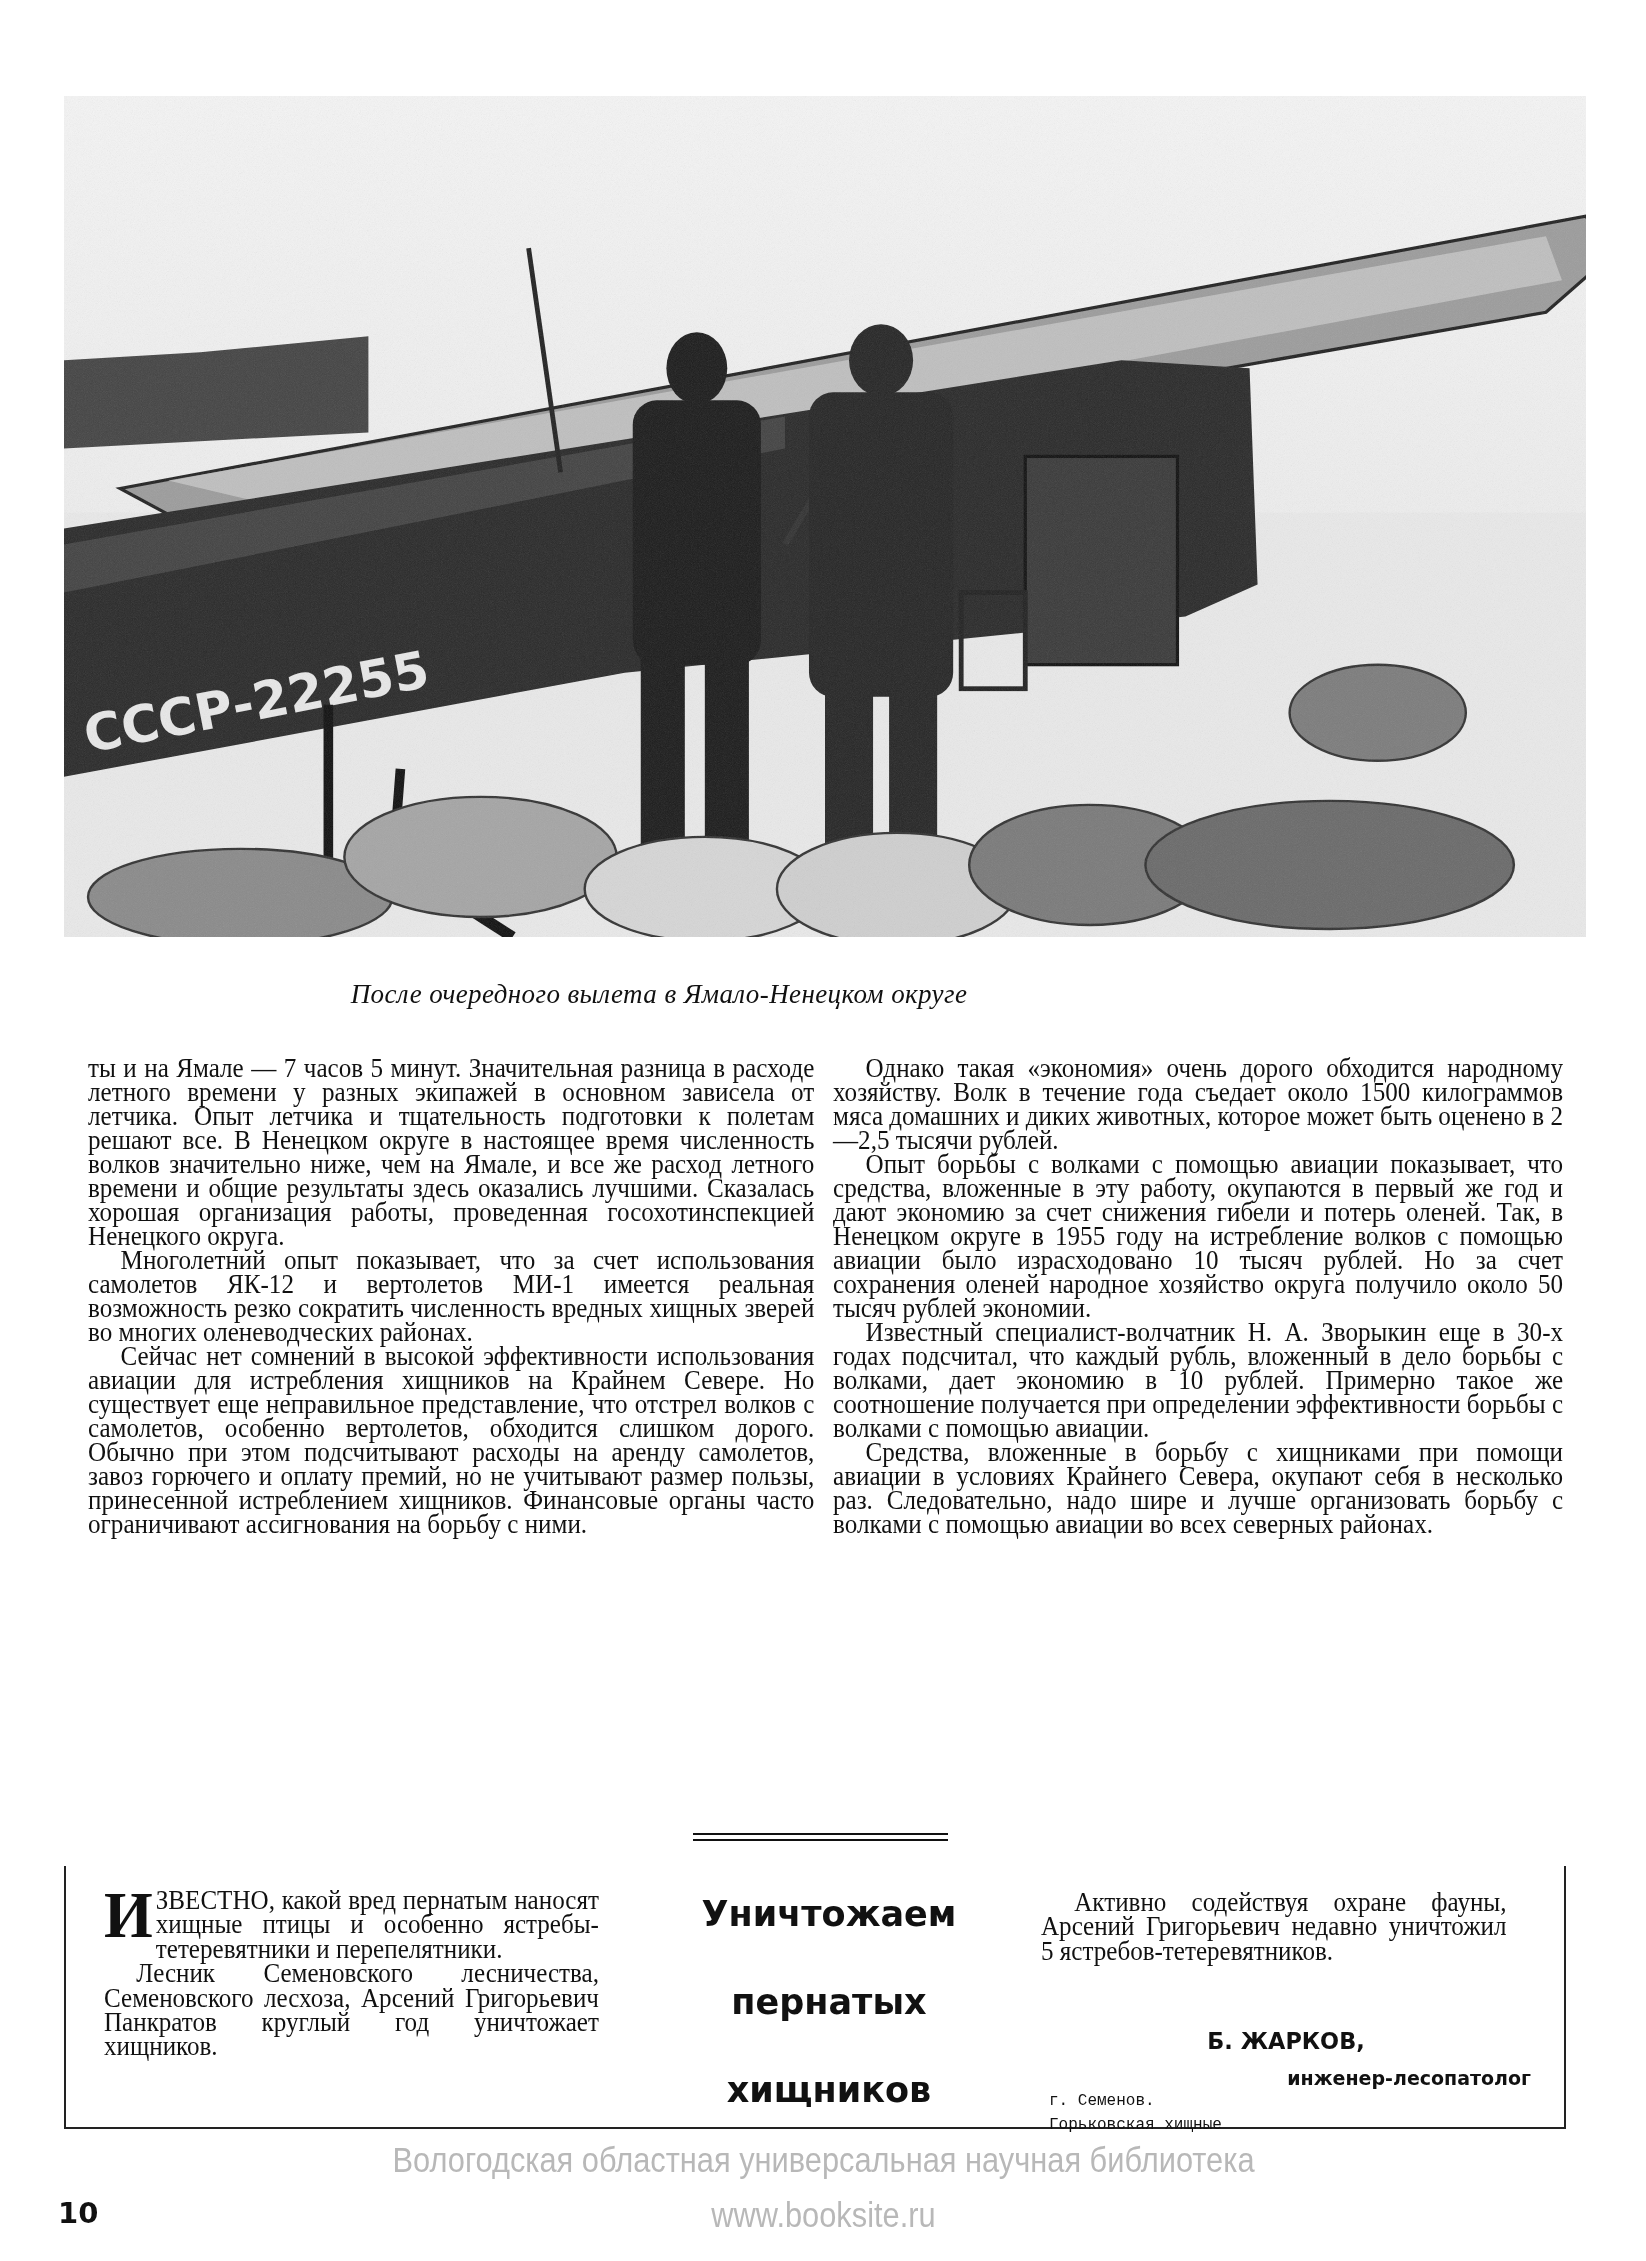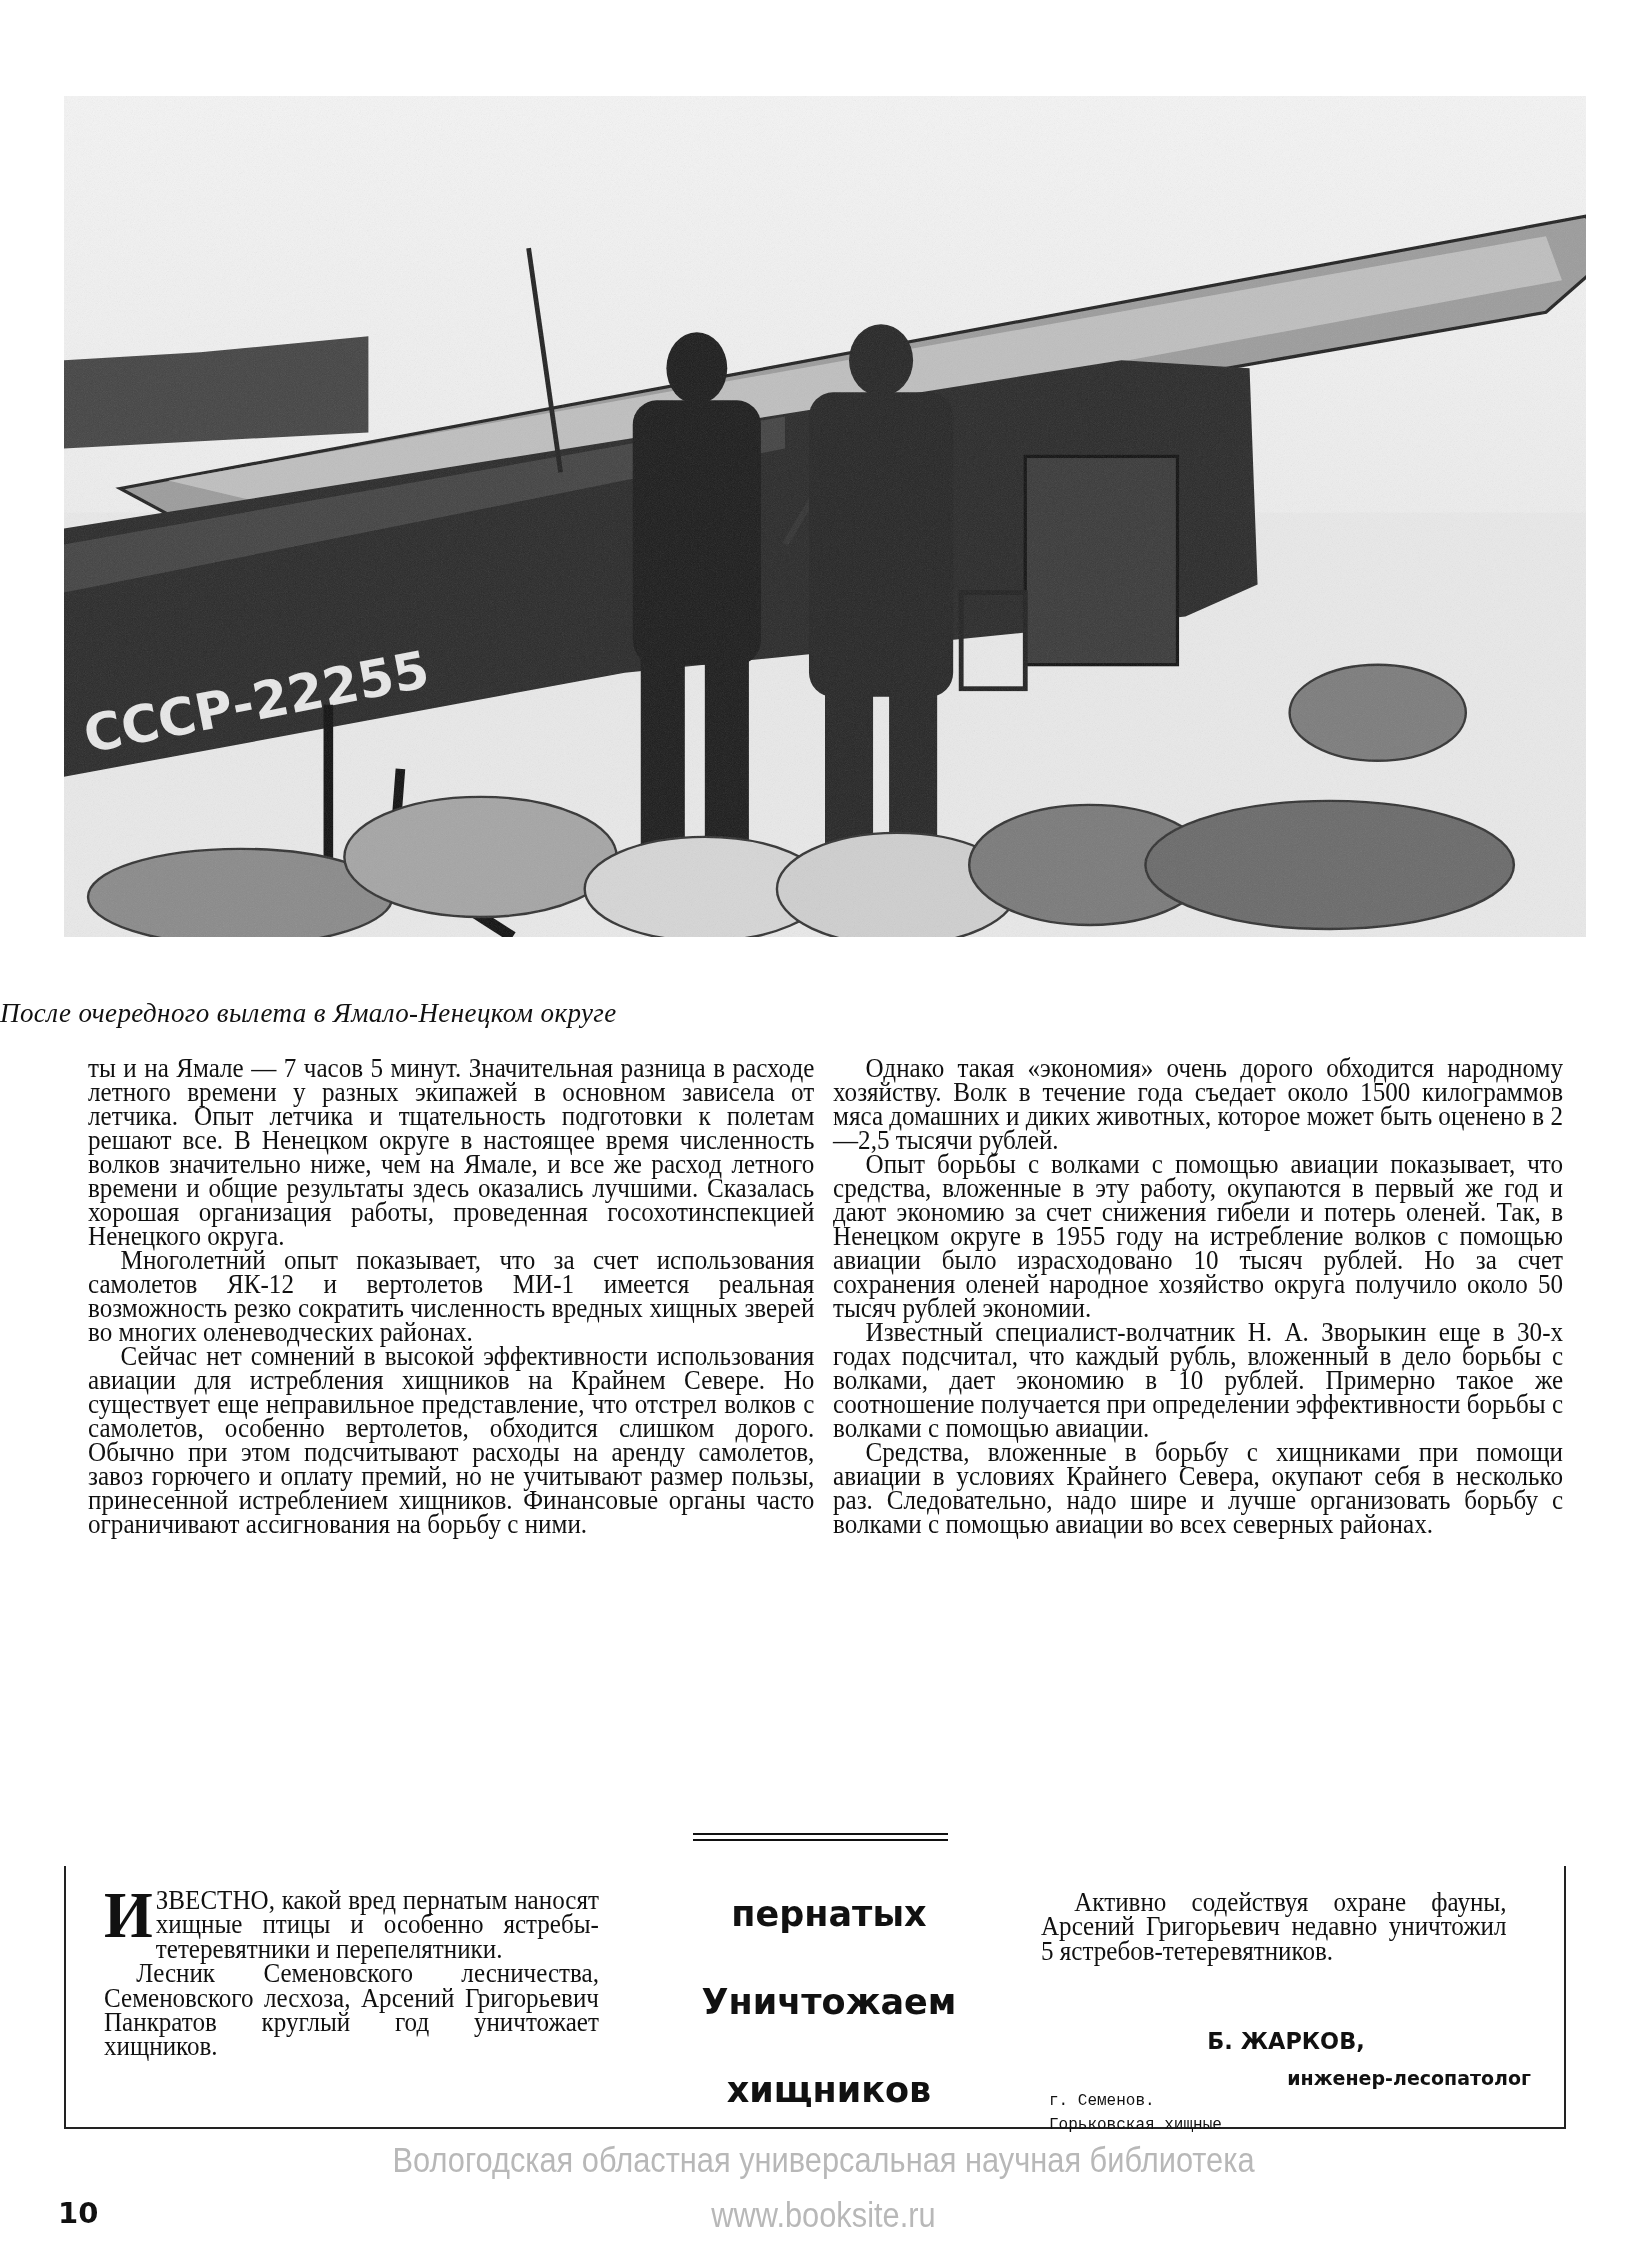--- a/index.html
+++ b/index.html
@@ -2,22 +2,22 @@
 <html style="font-size:13px"><head>
   <meta charset="utf-8">
   <style>
     html, body { margin: 0; padding: 0; background: #ffffff; }
     body { width: 1647px; height: 2261px; position: relative; overflow: hidden;
            font-family: "Liberation Serif", "DejaVu Serif", serif; color: #111; }
 
     
     .photo { position: absolute; left: 64px; top: 96px; width: 1522px; height: 841px; }
     .photo svg { width: 100%; height: 100%; display: block; }
-    .caption { position: absolute; left: 0; width: 1318px; top: 979px; text-align: left;
-               font-style: italic; font-size: 27px; letter-spacing: 0.4px; margin-top: 19px; }
+    .caption { position: absolute; left: 0; width: 1318px; top: 979px; text-align: center;
+               font-style: italic; font-size: 27px; letter-spacing: 0.4px; }
 
     
     .col { position: absolute; top: 1056px; width: 729px; font-size: 27px;
            line-height: 24px; text-align: justify; transform: scaleX(0.93); transform-origin: left top; }
     .col.left { left: 88px; width: 781px; }
     .col.right { left: 833px; width: 785px; }
     .col p { margin: 0; text-indent: 0; }
     .col p.indent { text-indent: 35px; }
 
     .rule-double { position: absolute; left: 693px; top: 1833px; width: 255px; height: 8px;
@@ -141,22 +141,22 @@
 
 <div class="rule-double"></div>
 
 <div class="box"></div>
 <div class="box-left">
   <span class="dropcap">И</span>
   <p>ЗВЕСТНО, какой вред пернатым наносят хищные птицы и особенно ястребы-тетеревятники и перепелятники.</p>
   <p class="indent">Лесник Семеновского лесничества, Семеновского лесхоза, Арсений Григорьевич Панкратов круглый год уничтожает хищников.</p>
 </div>
 <div class="headline">
+  <div>Уничтожаем</div>
   <div>пернатых</div>
-  <div>Уничтожаем</div>
   <div>хищников</div>
 </div>
 <div class="box-right">
   <p class="indent">Активно содействуя охране фауны, Арсений Григорьевич недавно уничтожил 5 ястребов-тетеревятников.</p>
 </div>
 <div class="author name">Б. ЖАРКОВ,</div>
 <div class="author role">инженер-лесопатолог</div>
 <div class="place city">г. Семенов.</div>
 <div class="place region">Горьковская хищные</div>
 

